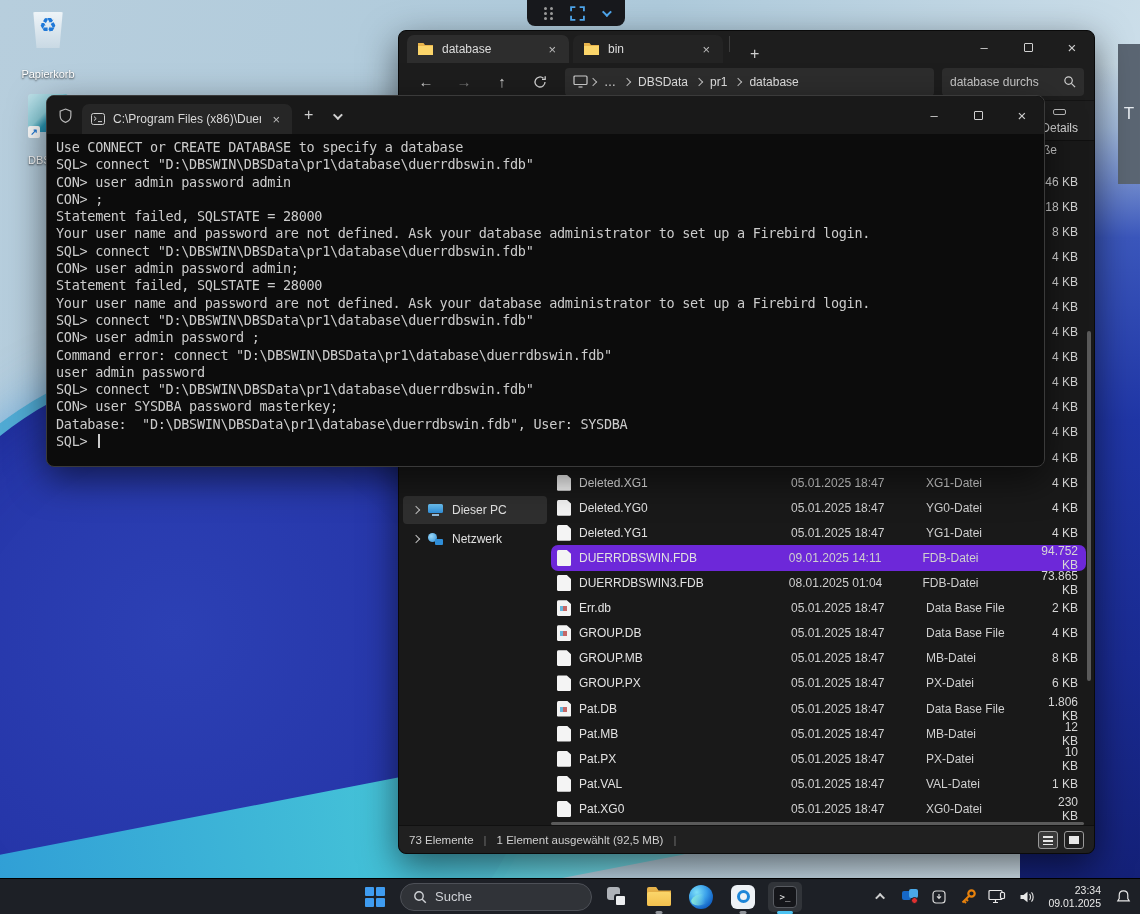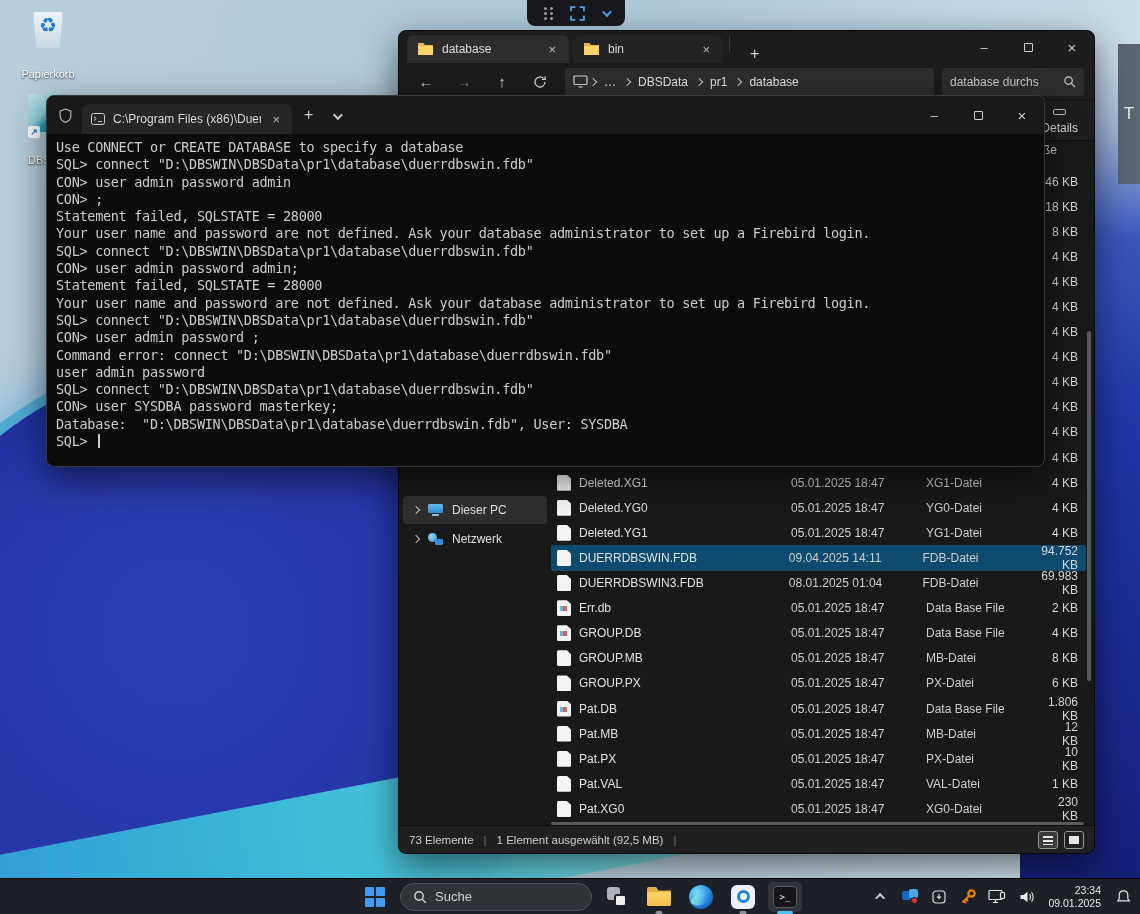--- a/index.html
+++ b/index.html
@@ -104,21 +104,21 @@
   .pc-ico .std { position:absolute; left:4px; bottom:0; width:7px; height:2px; background:#8fb8d8; }
   .net-ico { width:15px; height:12px; position:relative; }
   .net-ico .g { position:absolute; left:0; top:0; width:9px; height:9px; border-radius:50%;
     background:radial-gradient(circle at 35% 35%,#9ad8f8,#2f8ed8); }
   .net-ico .m { position:absolute; right:0; bottom:0; width:8px; height:6px; border-radius:1px;
     background:#2f8ed8; }
 
   .file-list { position:absolute; left:152px; top:138px; width:535px; height:653px; overflow:hidden; }
   .frow { height:25.1px; display:flex; align-items:center; padding:0 6px 0 6px; font-size:12px;
     color:#e2e2e2; border-radius:2px; }
-  .frow.sel { background:#0c4a6e; }
+  .frow.sel { background:#6d28d9;border-radius:7px; }
   .frow .fico { width:14px; height:16px; margin-right:8px; flex:0 0 auto; position:relative; }
   .page-ico { position:absolute; inset:0; background:#f4f4f4; border-radius:1.5px;
     clip-path:polygon(0 0,70% 0,100% 24%,100% 100%,0 100%); }
   .db-ico::after { content:""; position:absolute; left:3px; top:6px; width:7px; height:5px;
     background:linear-gradient(90deg,#58b0d8 50%,#c05858 50%); opacity:.9; }
   .frow .fname { width:212px; white-space:nowrap; overflow:hidden; }
   .frow .fdate { width:135px; color:#cfcfcf; }
   .frow .ftype { width:120px; color:#cfcfcf; }
   .frow .fsize { flex:1; text-align:right; color:#d6d6d6; padding-right:2px; }
 
@@ -395,32 +395,32 @@
         <span class="fname">Deleted.YG1</span>
         <span class="fdate">05.01.2025 18:47</span>
         <span class="ftype">YG1-Datei</span>
         <span class="fsize">4 KB</span>
       </div>
       <div class="frow sel">
         <span class="fico">
           <span class="page-ico"></span>
         </span>
         <span class="fname">DUERRDBSWIN.FDB</span>
-        <span class="fdate">09.04.2025 14:11</span>
+        <span class="fdate">09.01.2025 14:11</span>
         <span class="ftype">FDB-Datei</span>
         <span class="fsize">94.752 KB</span>
       </div>
       <div class="frow">
         <span class="fico">
           <span class="page-ico"></span>
         </span>
         <span class="fname">DUERRDBSWIN3.FDB</span>
         <span class="fdate">08.01.2025 01:04</span>
         <span class="ftype">FDB-Datei</span>
-        <span class="fsize">69.983 KB</span>
+        <span class="fsize">73.865 KB</span>
       </div>
       <div class="frow">
         <span class="fico">
           <span class="page-ico db-ico"></span>
         </span>
         <span class="fname">Err.db</span>
         <span class="fdate">05.01.2025 18:47</span>
         <span class="ftype">Data Base File</span>
         <span class="fsize">2 KB</span>
       </div>

